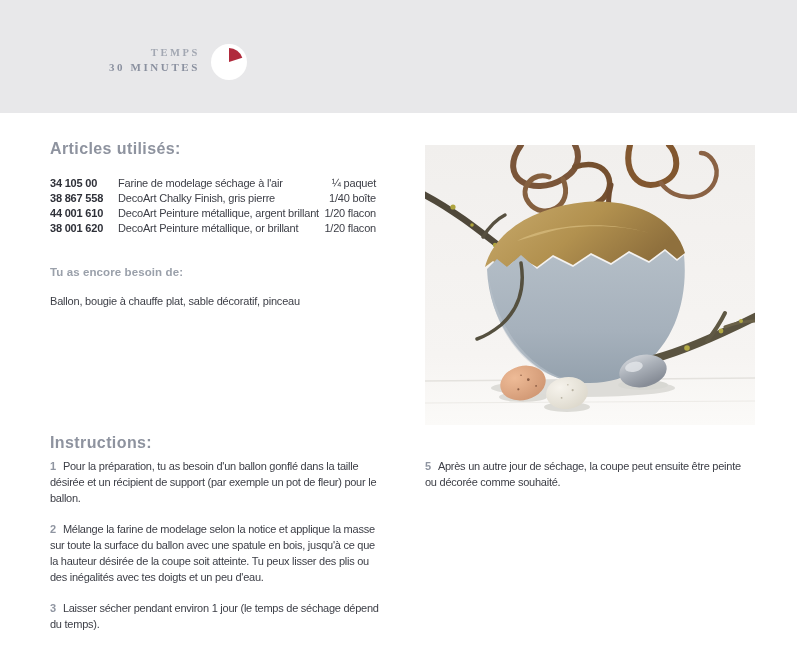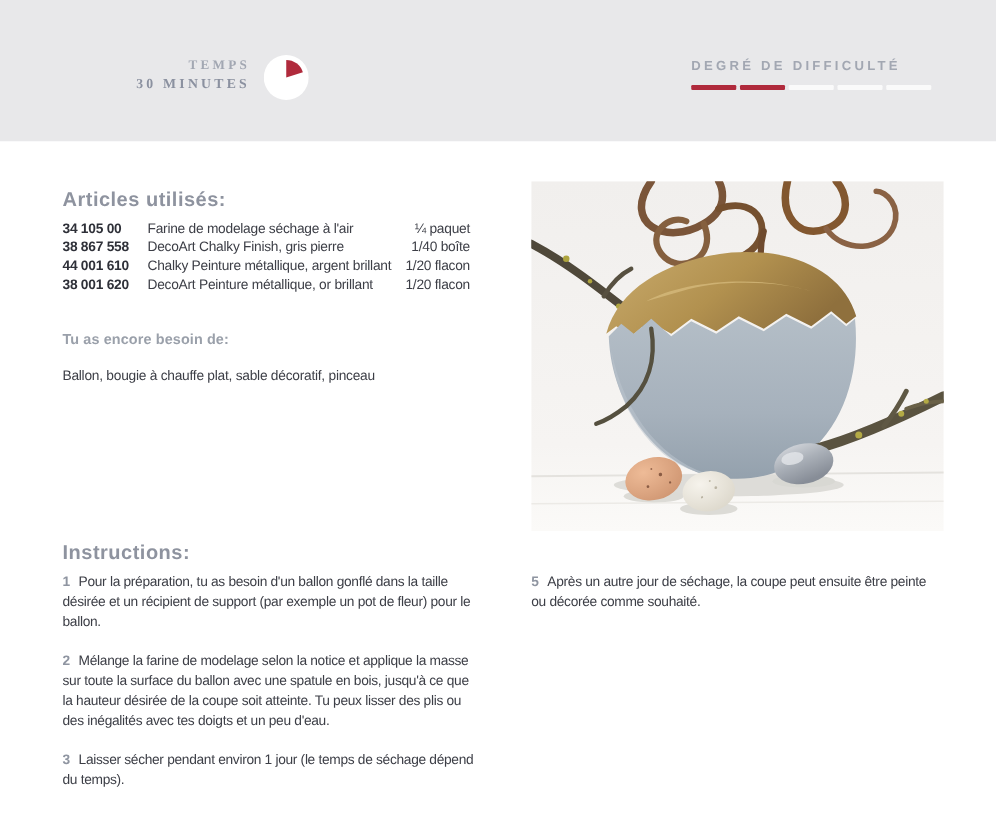--- a/index.html
+++ b/index.html
@@ -44,48 +44,38 @@
     <div class="time-block">
       <div class="lbl">TEMPS</div>
       <div class="lbl2">30 MINUTES</div>
     </div>
     <div class="clock">
       <svg width="36" height="36" viewBox="0 0 36 36">
         <circle cx="18" cy="18" r="18" fill="#ffffff"></circle>
         <path d="M18,18 L18,4 A14,14 0 0 1 31.3,13.7 Z" fill="#b02a3c"></path>
       </svg>
     </div>
-    <div class="diff-block">
-      <div class="lbl">DEGRÉ DE DIFFICULTÉ</div>
-      <div class="diff-bars">
-        <div class="diff-bar filled"></div>
-        <div class="diff-bar filled"></div>
-        <div class="diff-bar"></div>
-        <div class="diff-bar"></div>
-        <div class="diff-bar"></div>
-      </div>
-    </div>
-  </div>
-
-  <div class="h-red" style="left:50px;top:152px;">Articles utilisés:</div>
+  </div>
+
+  <div class="h-red" style="left:50px;top:140px;">Articles utilisés:</div>
 
   <div class="articles-table">
     <div class="arow">
       <span class="anum">34 105 00</span>
       <span class="adesc">Farine de modelage séchage à l'air</span>
       <span class="aqty">¼ paquet</span>
     </div>
     <div class="arow">
       <span class="anum">38 867 558</span>
       <span class="adesc">DecoArt Chalky Finish, gris pierre</span>
       <span class="aqty">1/40 boîte</span>
     </div>
     <div class="arow">
       <span class="anum">44 001 610</span>
-      <span class="adesc">Chalky Peinture métallique, argent brillant</span>
+      <span class="adesc">DecoArt Peinture métallique, argent brillant</span>
       <span class="aqty">1/20 flacon</span>
     </div>
     <div class="arow">
       <span class="anum">38 001 620</span>
       <span class="adesc">DecoArt Peinture métallique, or brillant</span>
       <span class="aqty">1/20 flacon</span>
     </div>
   </div>
 
   <div class="subhead">Tu as encore besoin de:</div>

